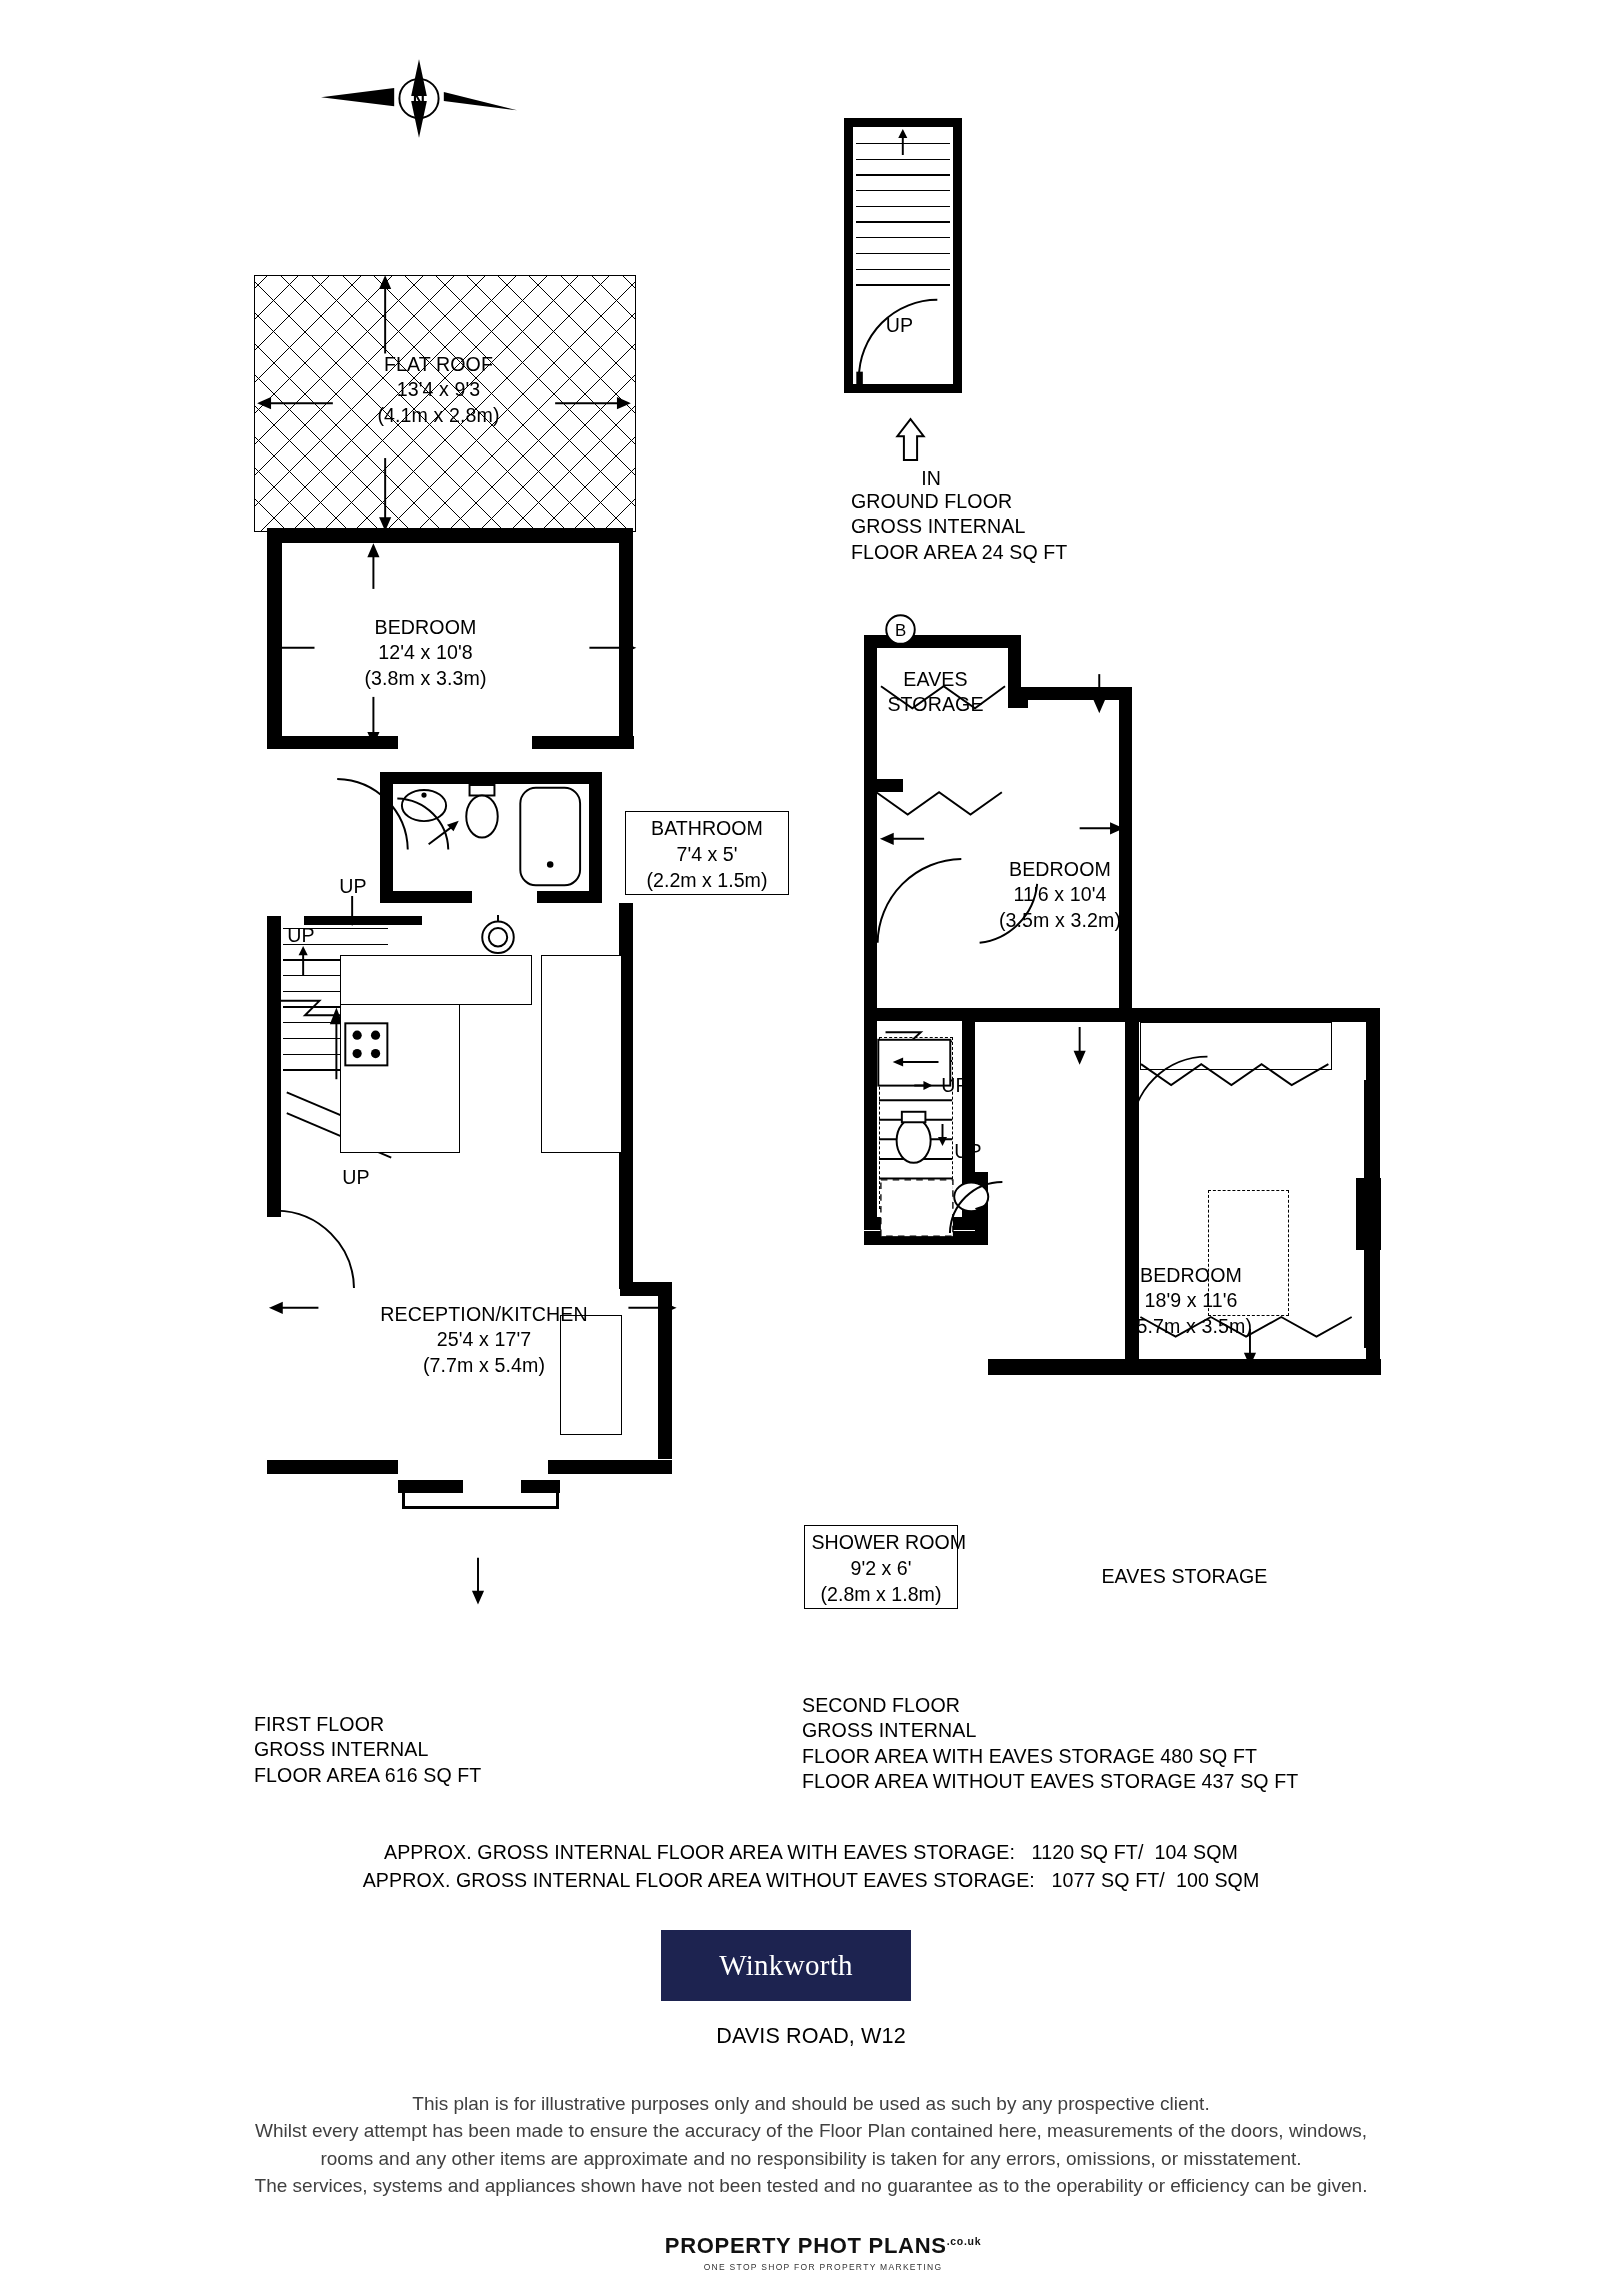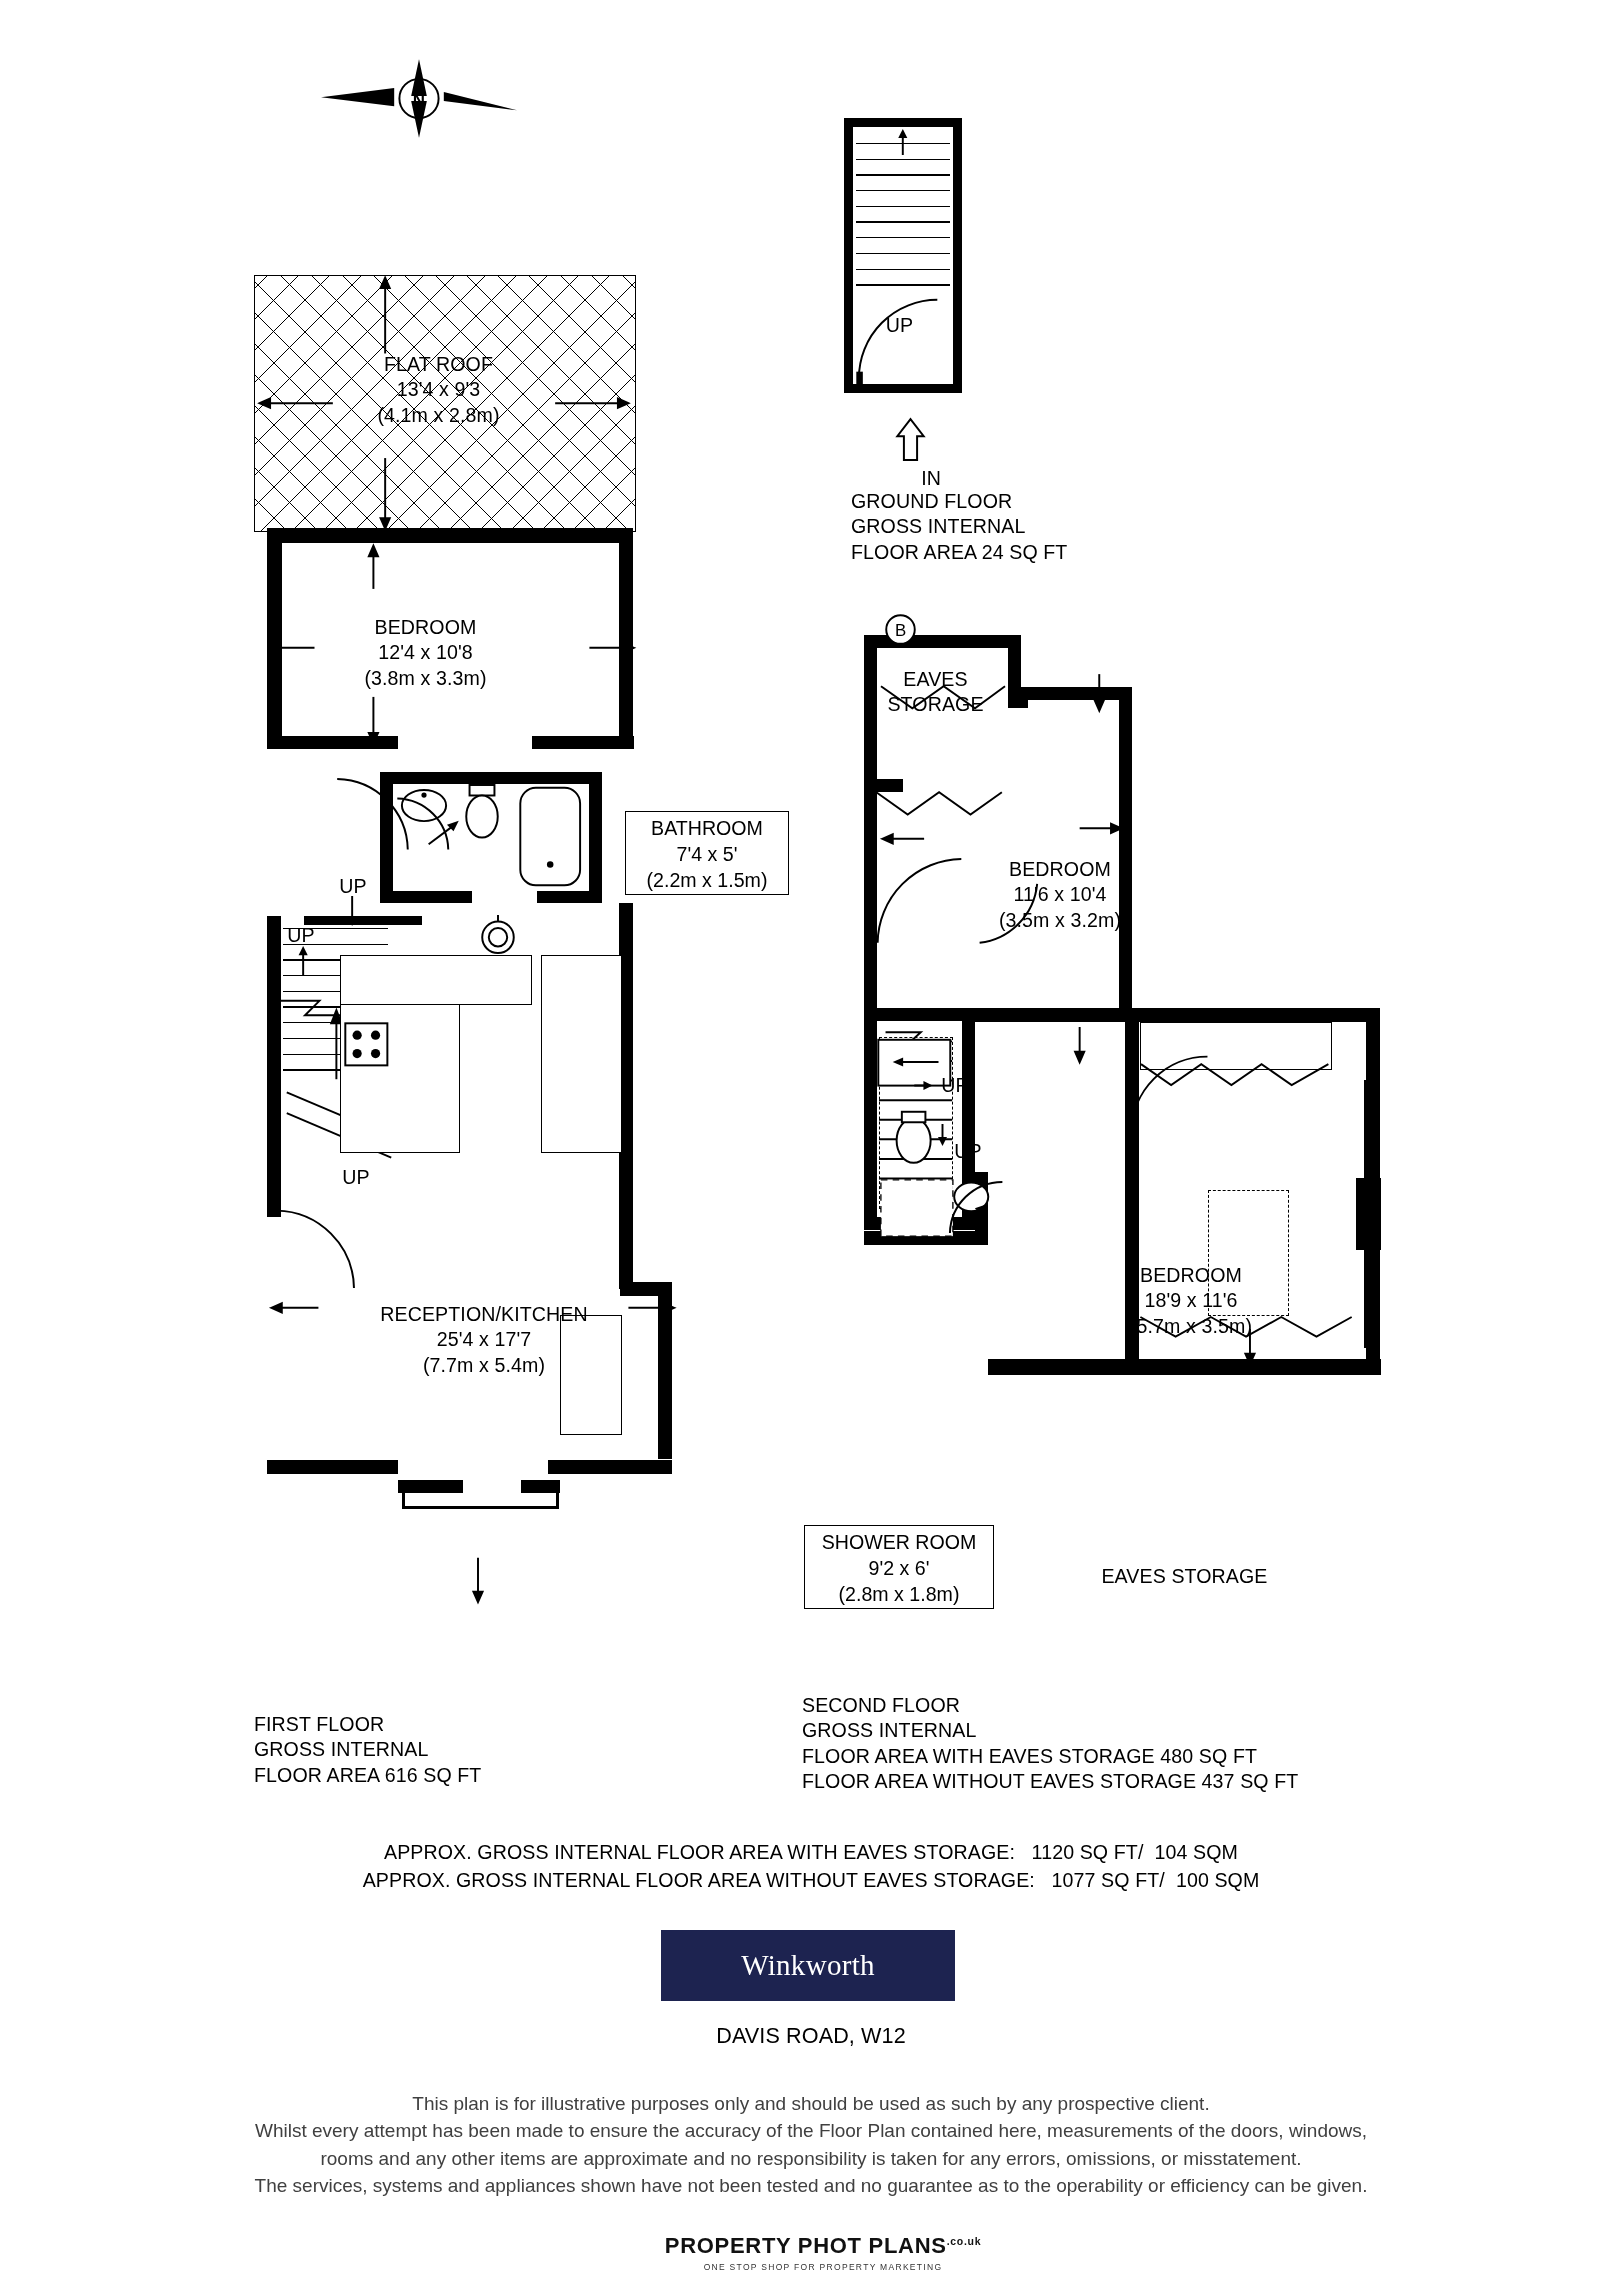--- a/index.html
+++ b/index.html
@@ -453,38 +453,38 @@
   <div class="txt" style="left:942px; top:1139px; width:52px;">UP</div>
   <svg class="abs" style="left:913px; top:1077px;" width="19.6" height="17" viewBox="0 0 30 26">
     <line x1="2" y1="13" x2="22" y2="13" stroke="#000" stroke-width="3"></line>
     <polygon points="30,13 16,6 16,20" fill="#000"></polygon>
   </svg>
   <svg class="abs" style="left:934px; top:1124px;" width="17" height="22" viewBox="0 0 26 34">
     <line x1="13" y1="0" x2="13" y2="24" stroke="#000" stroke-width="3"></line>
     <polygon points="13,34 6,20 20,20" fill="#000"></polygon>
   </svg>
 
-  <div class="labelbox" style="left:804px; top:1525px; width:190px; height:84px;"><span>SHOWER ROOM</span>
+  <div class="labelbox" style="left:804px; top:1525px; width:154px; height:84px;"><span>SHOWER ROOM</span>
 <span>9'2 x 6'</span>
 <span>(2.8m x 1.8m)</span></div>
 
   <div class="txt" style="left:1047px; top:1564px; width:275px;">EAVES STORAGE</div>
 
   <div class="txt left" style="left:254px; top:1712px; width:458px;">FIRST FLOOR
 GROSS INTERNAL
 FLOOR AREA 616 SQ FT</div>
   <div class="txt left" style="left:802px; top:1693px; width:720px;">SECOND FLOOR
 GROSS INTERNAL
 FLOOR AREA WITH EAVES STORAGE 480 SQ FT
 FLOOR AREA WITHOUT EAVES STORAGE 437 SQ FT</div>
 
   <div class="txt" style="left:0; top:1840px; width:1622px;">APPROX. GROSS INTERNAL FLOOR AREA WITH EAVES STORAGE:   1120 SQ FT/  104 SQM</div>
   <div class="txt" style="left:0; top:1868px; width:1622px;">APPROX. GROSS INTERNAL FLOOR AREA WITHOUT EAVES STORAGE:   1077 SQ FT/  100 SQM</div>
 
-  <div class="winkbox" style="left:661px; top:1930px; width:294px; height:71px;">
+  <div class="winkbox" style="left:661px; top:1930px; width:250px; height:71px;">
     <span>Winkworth</span>
   </div>
   <div class="txt" style="left:0; top:2022px; width:1622px; font-size:21.6px;">DAVIS ROAD, W12</div>
 
   <div class="footer-line" style="top:2093px;">This plan is for illustrative purposes only and should be used as such by any prospective client.</div>
   <div class="footer-line" style="top:2120px;">Whilst every attempt has been made to ensure the accuracy of the Floor Plan contained here, measurements of the doors, windows,</div>
   <div class="footer-line" style="top:2148px;">rooms and any other items are approximate and no responsibility is taken for any errors, omissions, or misstatement.</div>
   <div class="footer-line" style="top:2175px;">The services, systems and appliances shown have not been tested and no guarantee as to the operability or efficiency can be given.</div>
 
   <div class="logo-row" style="top:2233px;margin-left:12px;">

